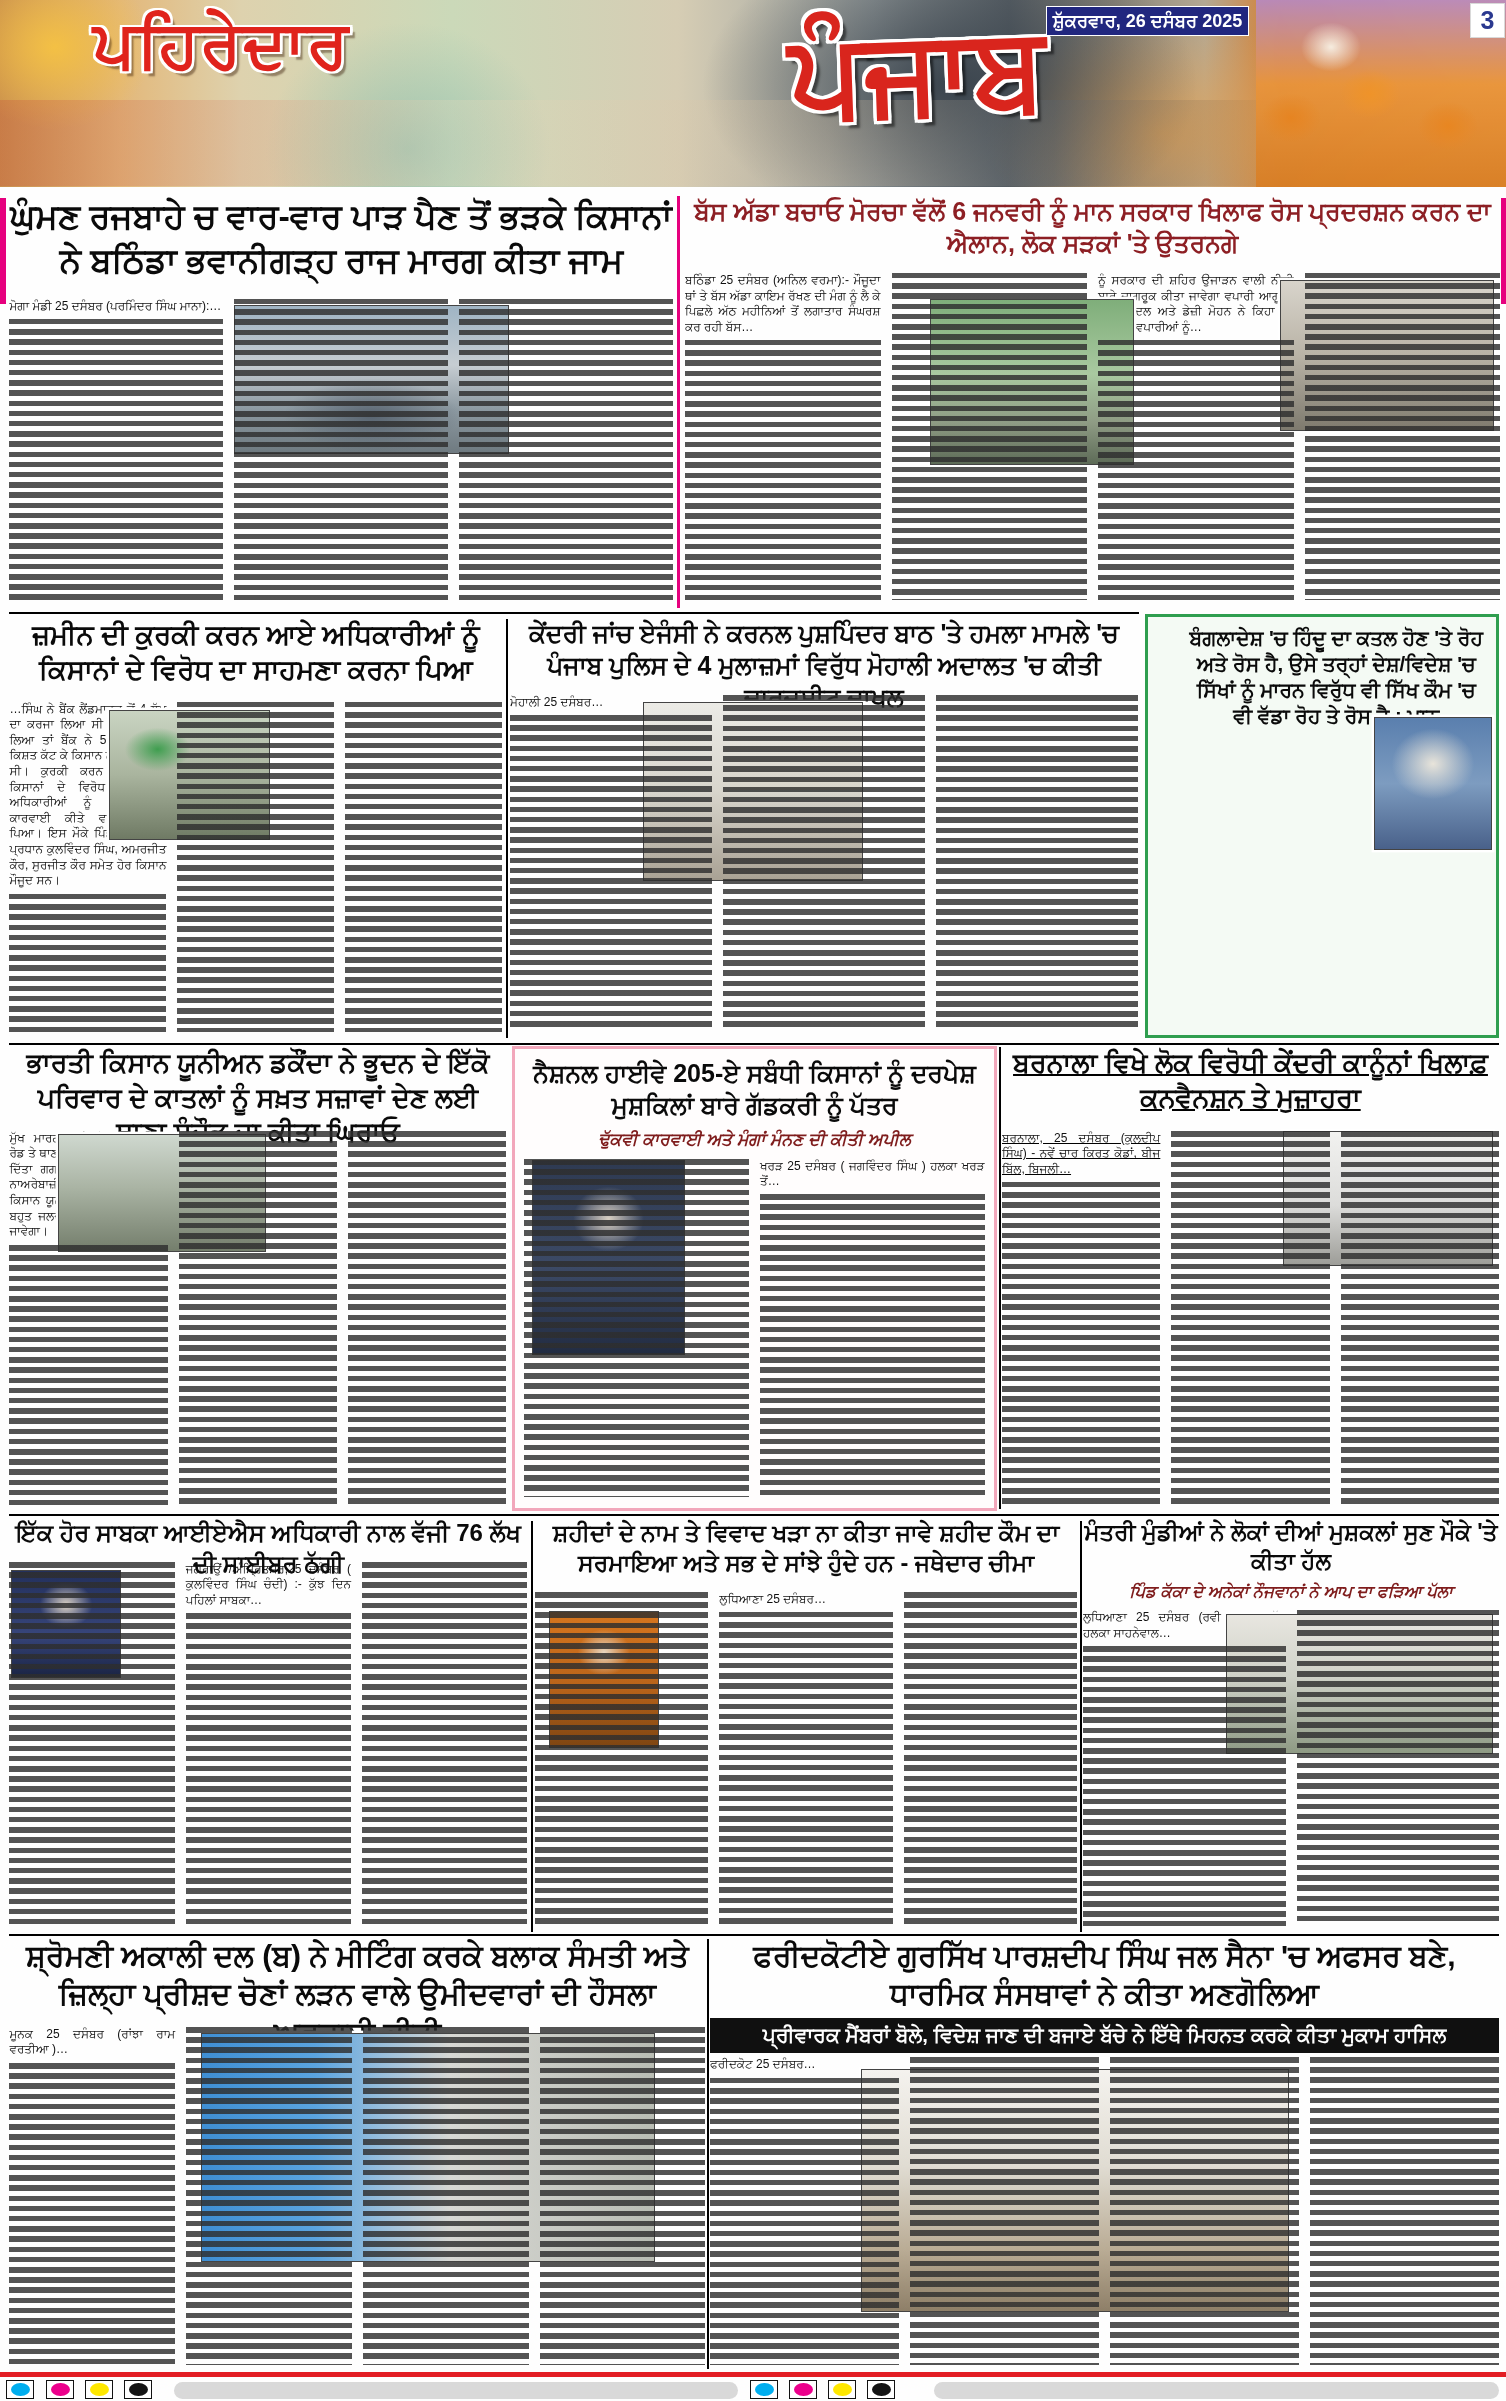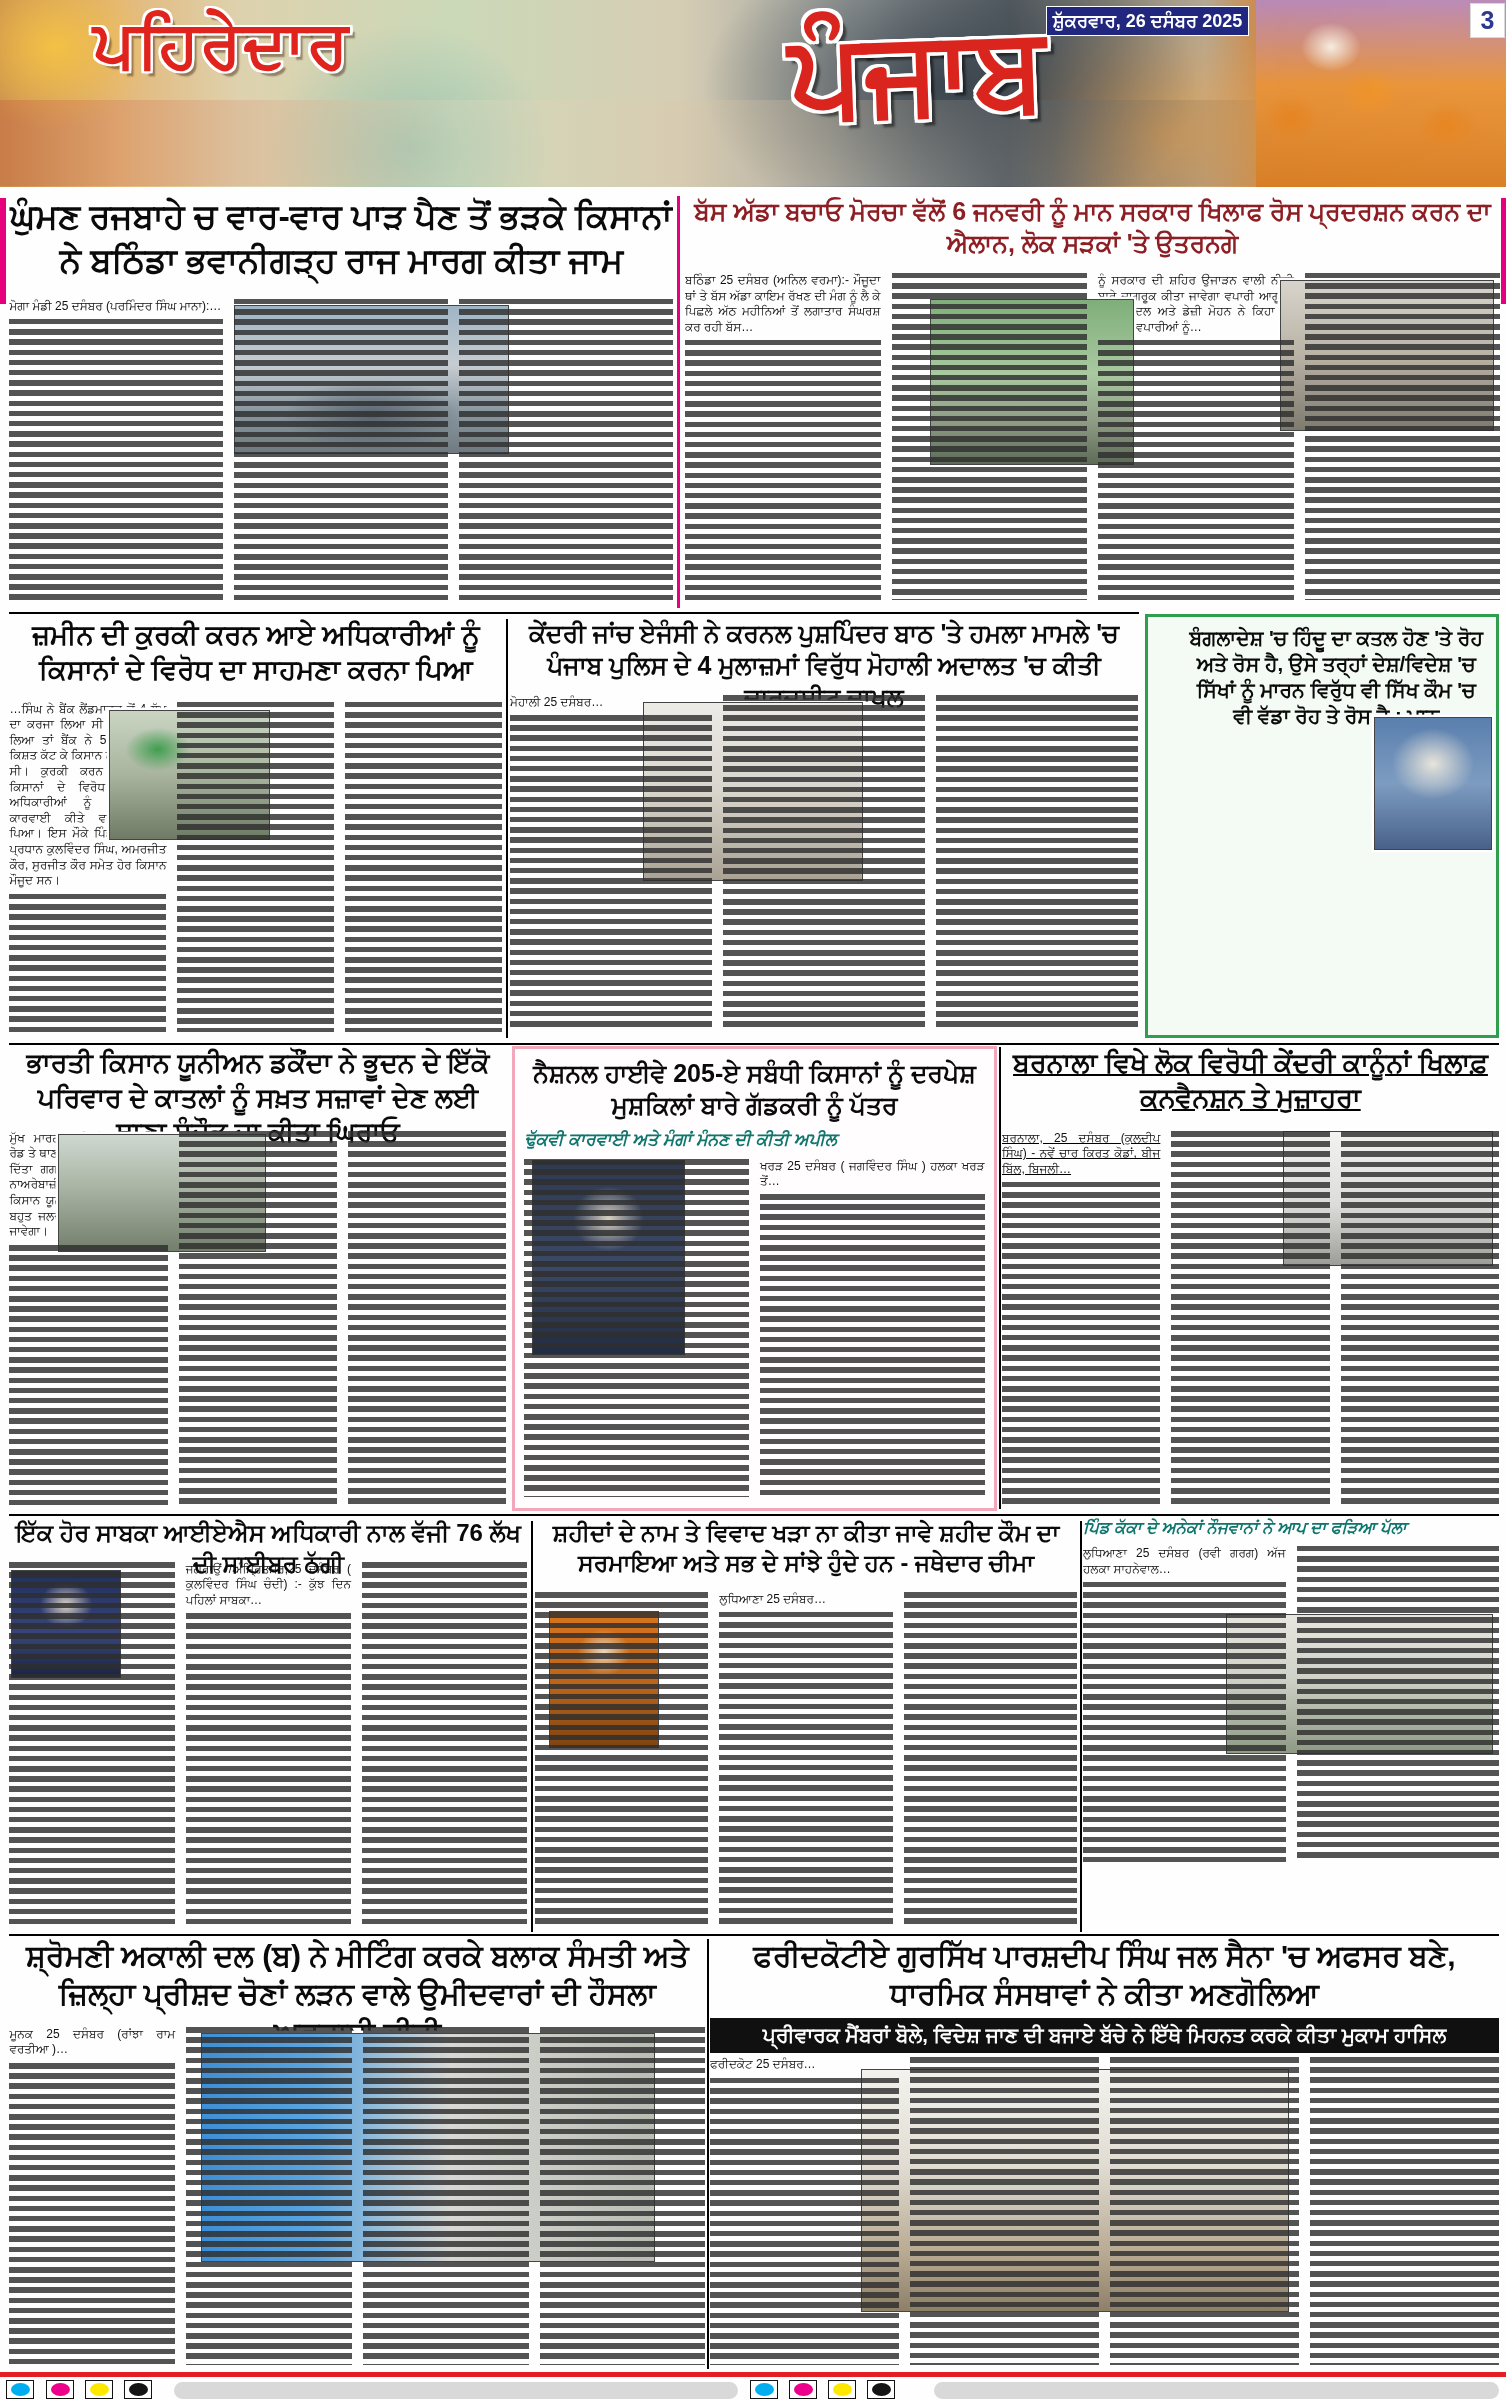--- a/index.html
+++ b/index.html
@@ -38,21 +38,21 @@
   
   .edge-strip { position:absolute; width:5.5px; height:106px; background:#e6007e; }
   .vrule { position:absolute; background:#000; }
   .vrule.magenta { background:#e6007e; }
   .hrule { position:absolute; background:#000; }
 
   
   .art { position:absolute; overflow:hidden; }
   .hl { font-weight:bold; text-align:center; color:#0a0a0a; line-height:1.28; }
   .hl.maroon { color:#8d1f24; }
-  .sub { font-weight:bold; font-style:italic; color:#0f766e; }
+  .sub { font-weight:bold; font-style:italic; text-align:center; color:#7f1d1d; }
   .sub-bar { background:#101010; color:#fff; font-weight:bold; text-align:center; display:flex; align-items:center; justify-content:center; }
   .photo { position:absolute; border:0.8px solid #444; box-shadow:0 0 0 2.4px #fff; }
   .cols { display:flex; gap:11px; }
   .col { flex:1; display:flex; flex-direction:column; }
   .snip { font-size:12px; text-align:justify; color:#101010; line-height:1.3; margin-bottom:4.7px; }
   .fill { flex:1; background:repeating-linear-gradient(to bottom,#2e2e2e 0px,#2e2e2e 5.5px,transparent 5.5px,transparent 10.2px); opacity:.82; }
   .greenbox { border:3.1px solid #2f9e4f; background:#f4faf4; padding:7.9px 9.4px; }
   .pinkbox { border:3.9px solid #f2a7bb; background:#fffdfd; padding:7.9px 9.4px; }
 
   
@@ -260,20 +260,21 @@
           <p class="snip">ਲੁਧਿਆਣਾ 25 ਦਸੰਬਰ…</p>
           <div class="fill"></div>
         </div>
       <div class="col">
           <div class="fill"></div>
         </div>
     </div>
   </section>
 
   <section class="art" style="left:1083px; top:1518px; width:416px; height:413px;">
+    <h2 class="hl" style="font-size:23px; height:64px;">ਮੰਤਰੀ ਮੁੰਡੀਆਂ ਨੇ ਲੋਕਾਂ ਦੀਆਂ ਮੁਸ਼ਕਲਾਂ ਸੁਣ ਮੌਕੇ 'ਤੇ ਕੀਤਾ ਹੱਲ</h2>
     <div class="sub" style="font-size:16.5px; height:23.6px;">ਪਿੰਡ ਕੱਕਾ ਦੇ ਅਨੇਕਾਂ ਨੌਜਵਾਨਾਂ ਨੇ ਆਪ ਦਾ ਫੜਿਆ ਪੱਲਾ</div>
     <div class="photo ph-house" style="left:143px; top:96px; width:267px; height:140px;"></div>
     <div class="cols" style="height:316px; margin-top:4.7px;">
       <div class="col">
           <p class="snip">ਲੁਧਿਆਣਾ 25 ਦਸੰਬਰ (ਰਵੀ ਗਰਗ) ਅੱਜ ਹਲਕਾ ਸਾਹਨੇਵਾਲ…</p>
           <div class="fill"></div>
         </div>
       <div class="col">
           <div class="fill"></div>
         </div>

